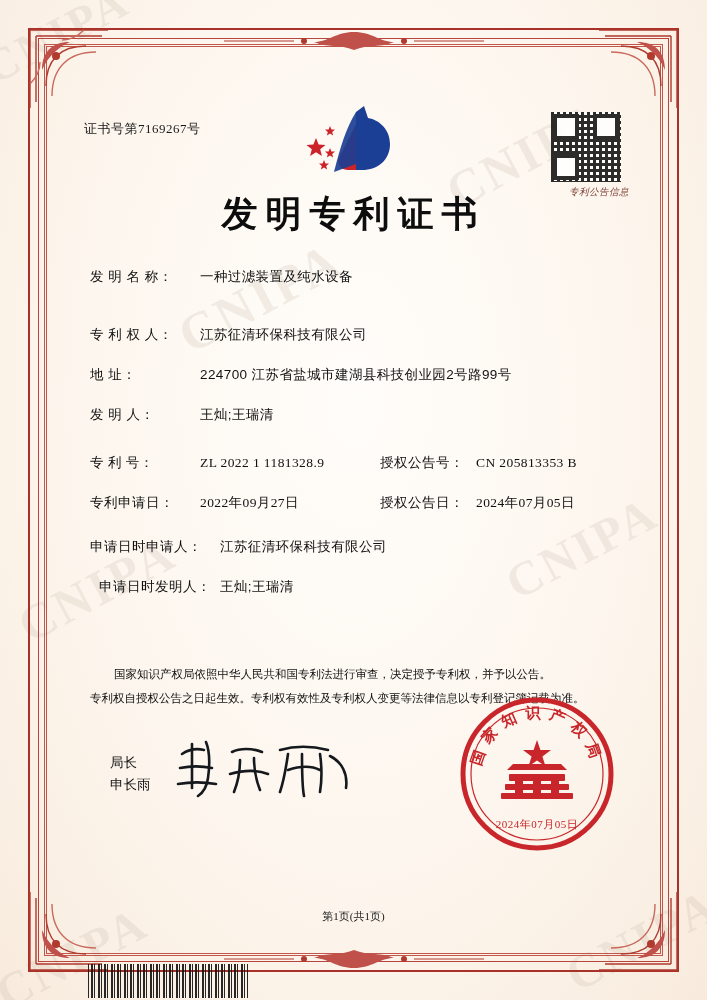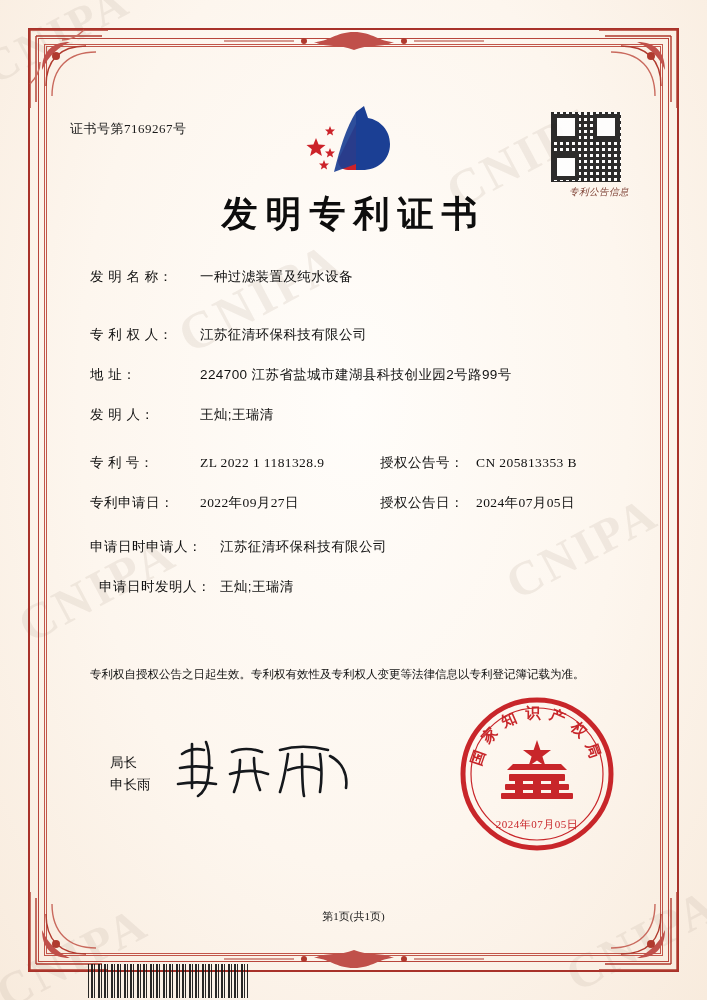--- a/index.html
+++ b/index.html
@@ -90,21 +90,21 @@
   .content {
     position: absolute;
     left: 60px;
     top: 62px;
     right: 60px;
     bottom: 60px;
   }
 
   .cert-no {
     position: absolute;
-    left: 10px;
+    left: 24px;
     top: 58px;
     font-family: "Liberation Serif", serif;
     font-size: 13px;
     color: #1a1a1a;
     letter-spacing: 0.5px;
   }
 
   
   .logo {
     position: absolute;
@@ -466,20 +466,21 @@
       </div>
 
       <div class="field-row">
         <div class="field-label" style="width:130px; flex:0 0 130px;text-align:center;">申请日时发明人：</div>
         <div class="field-value">王灿;王瑞清</div>
       </div>
 
     </div>
 
     <div class="statement">
+      <p class="first">国家知识产权局依照中华人民共和国专利法进行审查，决定授予专利权，并予以公告。</p>
       <p>专利权自授权公告之日起生效。专利权有效性及专利权人变更等法律信息以专利登记簿记载为准。</p>
     </div>
 
     <div class="sig-area">
       <div class="sig-label">局长</div>
       <div class="sig-label">申长雨</div>
     </div>
 
     <div class="handwriting">
       <svg width="190" height="70" viewBox="0 0 190 70">

